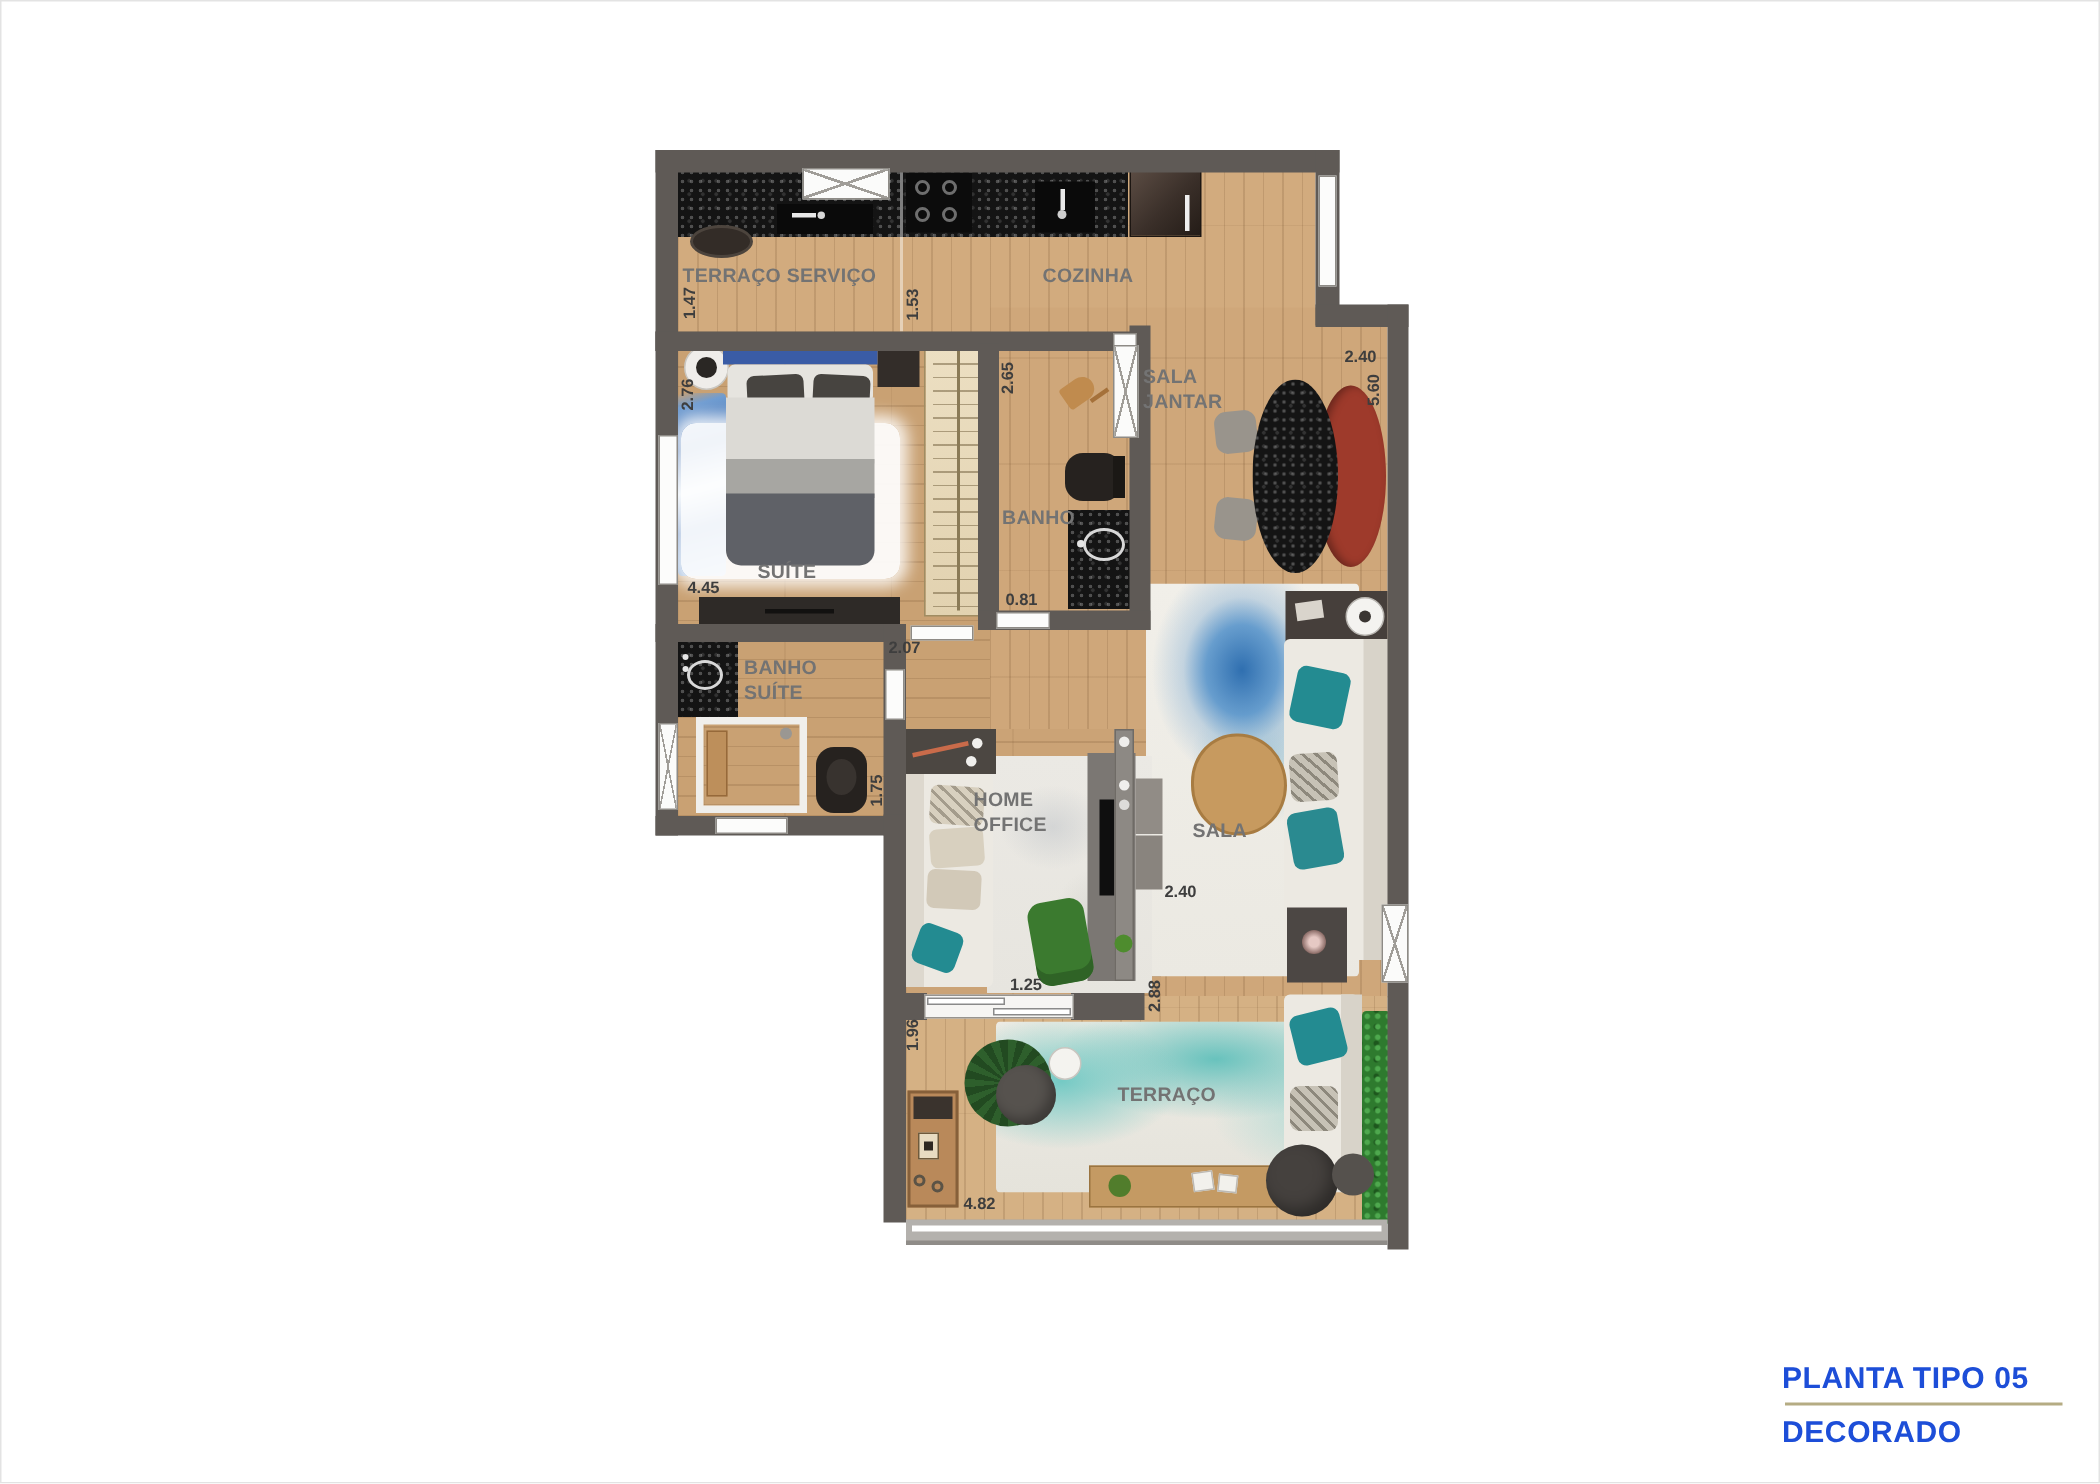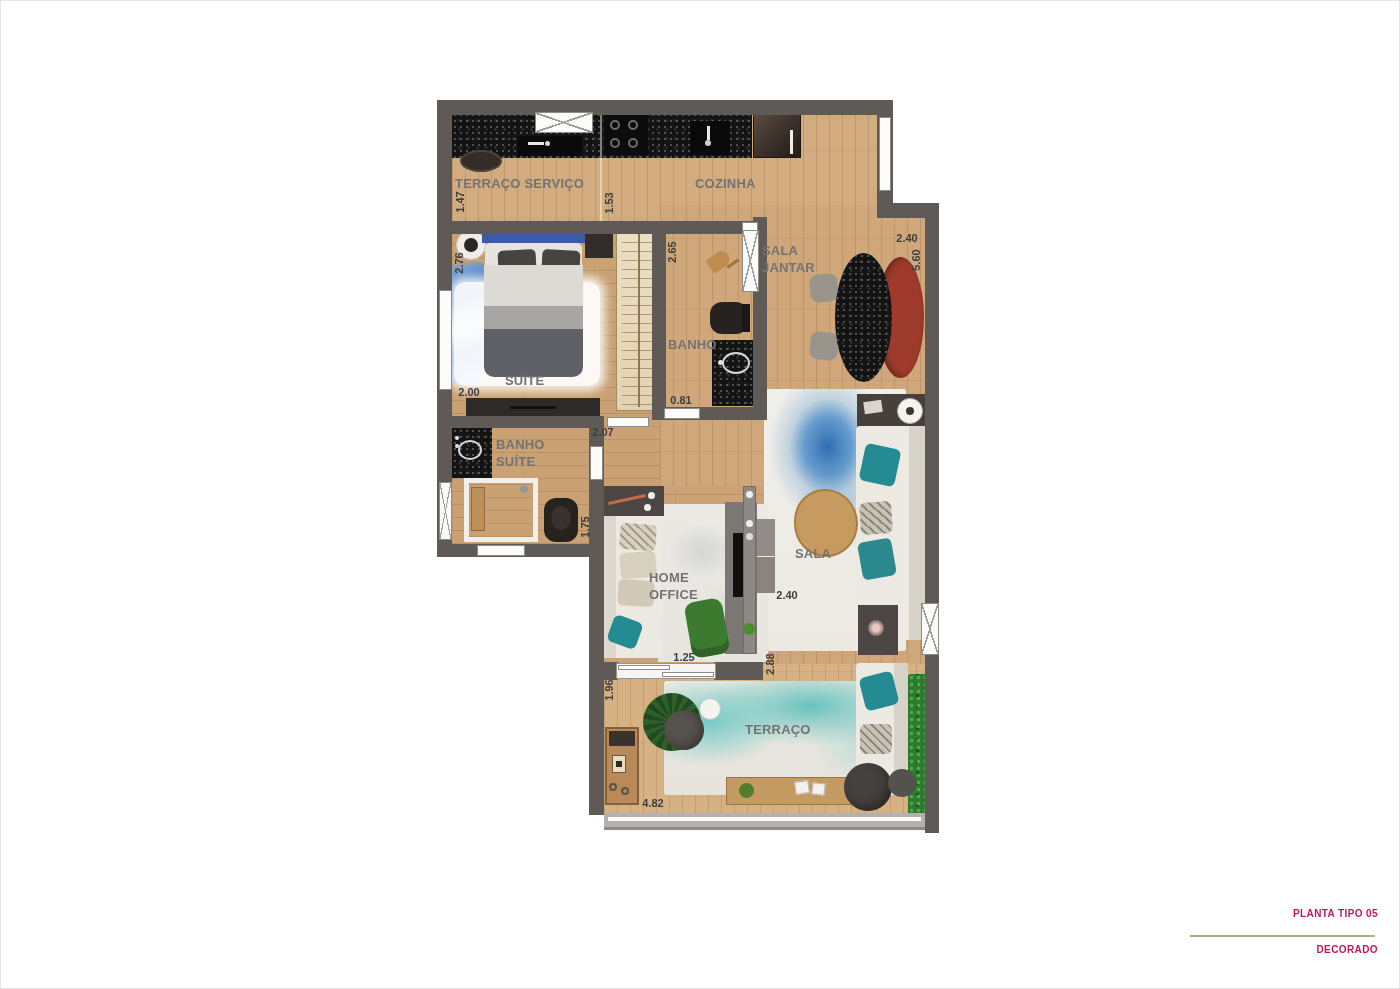--- a/index.html
+++ b/index.html
@@ -30,22 +30,22 @@
   .closet{position:absolute;background:linear-gradient(#ecdfc2,#e2d2b0);border:1px solid #a08c62;box-sizing:border-box;}
   .closet .rail{position:absolute;left:50%;top:3px;bottom:3px;width:2px;background:#8a7a56;}
   .closet .ticks{position:absolute;left:5px;right:5px;top:5px;bottom:5px;
        background:repeating-linear-gradient(0deg, rgba(110,92,58,.5) 0 1px, transparent 1px 9px);}
   .garden{background-color:#2e7a2e;border-radius:3px;background-image:
       radial-gradient(#4ea84e 1.5px, transparent 2.2px),
       radial-gradient(#1d571d 1.5px, transparent 2.2px);
       background-size:7px 7px,11px 11px;background-position:0 0,4px 5px;}
   .pleat{background:repeating-conic-gradient(#2e5f2c 0 12deg,#224a21 12deg 24deg);border-radius:50%;}
   .big-title{position:absolute;font-size:20px;color:#3b3b3b;letter-spacing:.4px;white-space:pre;}
-  .plate{position:absolute;font-weight:bold;font-size:10px;color:#be185d;letter-spacing:.4px;
-         width:190px;text-align:right;}
+  .plate{position:absolute;font-weight:bold;font-size:20px;color:#1d4ed8;letter-spacing:.4px;
+         width:190px;text-align:left;}
 </style>
 </head>
 <body>
 
 <div id="canvas">
 
   <div class="floor wood-v" style="left:452px;top:112px;width:425px;height:110px;background-color:#d2ab7e;"></div>
   <div class="floor wood-v" style="left:660px;top:205px;width:265px;height:460px;background-color:#cfa77a;"></div>
   <div class="floor wood-h" style="left:452px;top:229px;width:208px;height:315px;background-color:#c9a173;"></div>
   <div class="floor wood-h" style="left:604px;top:486px;width:170px;height:178px;background-color:#cba376;"></div>
@@ -217,31 +217,31 @@
   <div class="abs" style="left:616px;top:663px;width:100px;height:16px;background:#f6f5f3;border:1px solid #97948f;box-sizing:border-box;"></div>
   <div class="abs" style="left:618px;top:665px;width:52px;height:5px;background:#ffffff;border:1px solid #8a8a8a;box-sizing:border-box;"></div>
   <div class="abs" style="left:662px;top:672px;width:52px;height:5px;background:#ffffff;border:1px solid #8a8a8a;box-sizing:border-box;"></div>
 
   <div class="rlabel" style="left:455px;top:176px;width:150px;white-space:nowrap;">TERRAÇO SERVIÇO</div>
   <div class="rlabel" style="left:695px;top:176px;width:85px;white-space:nowrap;">COZINHA</div>
   <div class="rlabel" style="left:762px;top:243px;width:72px;">SALA JANTAR</div>
   <div class="rlabel" style="left:668px;top:337px;width:52px;white-space:nowrap;">BANHO</div>
   <div class="rlabel" style="left:505px;top:373px;width:56px;white-space:nowrap;">SUÍTE</div>
   <div class="rlabel" style="left:496px;top:437px;width:90px;">BANHO SUÍTE</div>
-  <div class="rlabel" style="left:649px;top:570px;width:90px;">HOME OFFICE</div>
+  <div class="rlabel" style="left:649px;top:525px;width:90px;">HOME OFFICE</div>
   <div class="rlabel" style="left:795px;top:546px;width:44px;white-space:nowrap;">SALA</div>
   <div class="rlabel" style="left:745px;top:722px;width:68px;white-space:nowrap;">TERRAÇO</div>
 
   <div class="dim v" style="left:443px;top:195px;">1.47</div>
   <div class="dim v" style="left:592px;top:196px;">1.53</div>
   <div class="dim v" style="left:655px;top:245px;">2.65</div>
   <div class="dim" style="left:890px;top:231px;">2.40</div>
   <div class="dim v" style="left:899px;top:253px;">5.60</div>
   <div class="dim v" style="left:442px;top:256px;">2.76</div>
-  <div class="dim" style="left:452px;top:385px;">2.00</div>
+  <div class="dim" style="left:452px;top:385px;">4.45</div>
   <div class="dim" style="left:664px;top:393px;">0.81</div>
   <div class="dim" style="left:561px;top:425px;margin-left:25px;">2.07</div>
   <div class="dim v" style="left:568px;top:520px;">1.75</div>
   <div class="dim" style="left:667px;top:650px;">1.25</div>
   <div class="dim" style="left:770px;top:588px;">2.40</div>
   <div class="dim v" style="left:753px;top:657px;">2.88</div>
   <div class="dim v" style="left:592px;top:683px;">1.96</div>
   <div class="dim" style="left:636px;top:796px;">4.82</div>
 
   <div class="plate" style="left:1188px;top:908px;">PLANTA TIPO 05</div>

